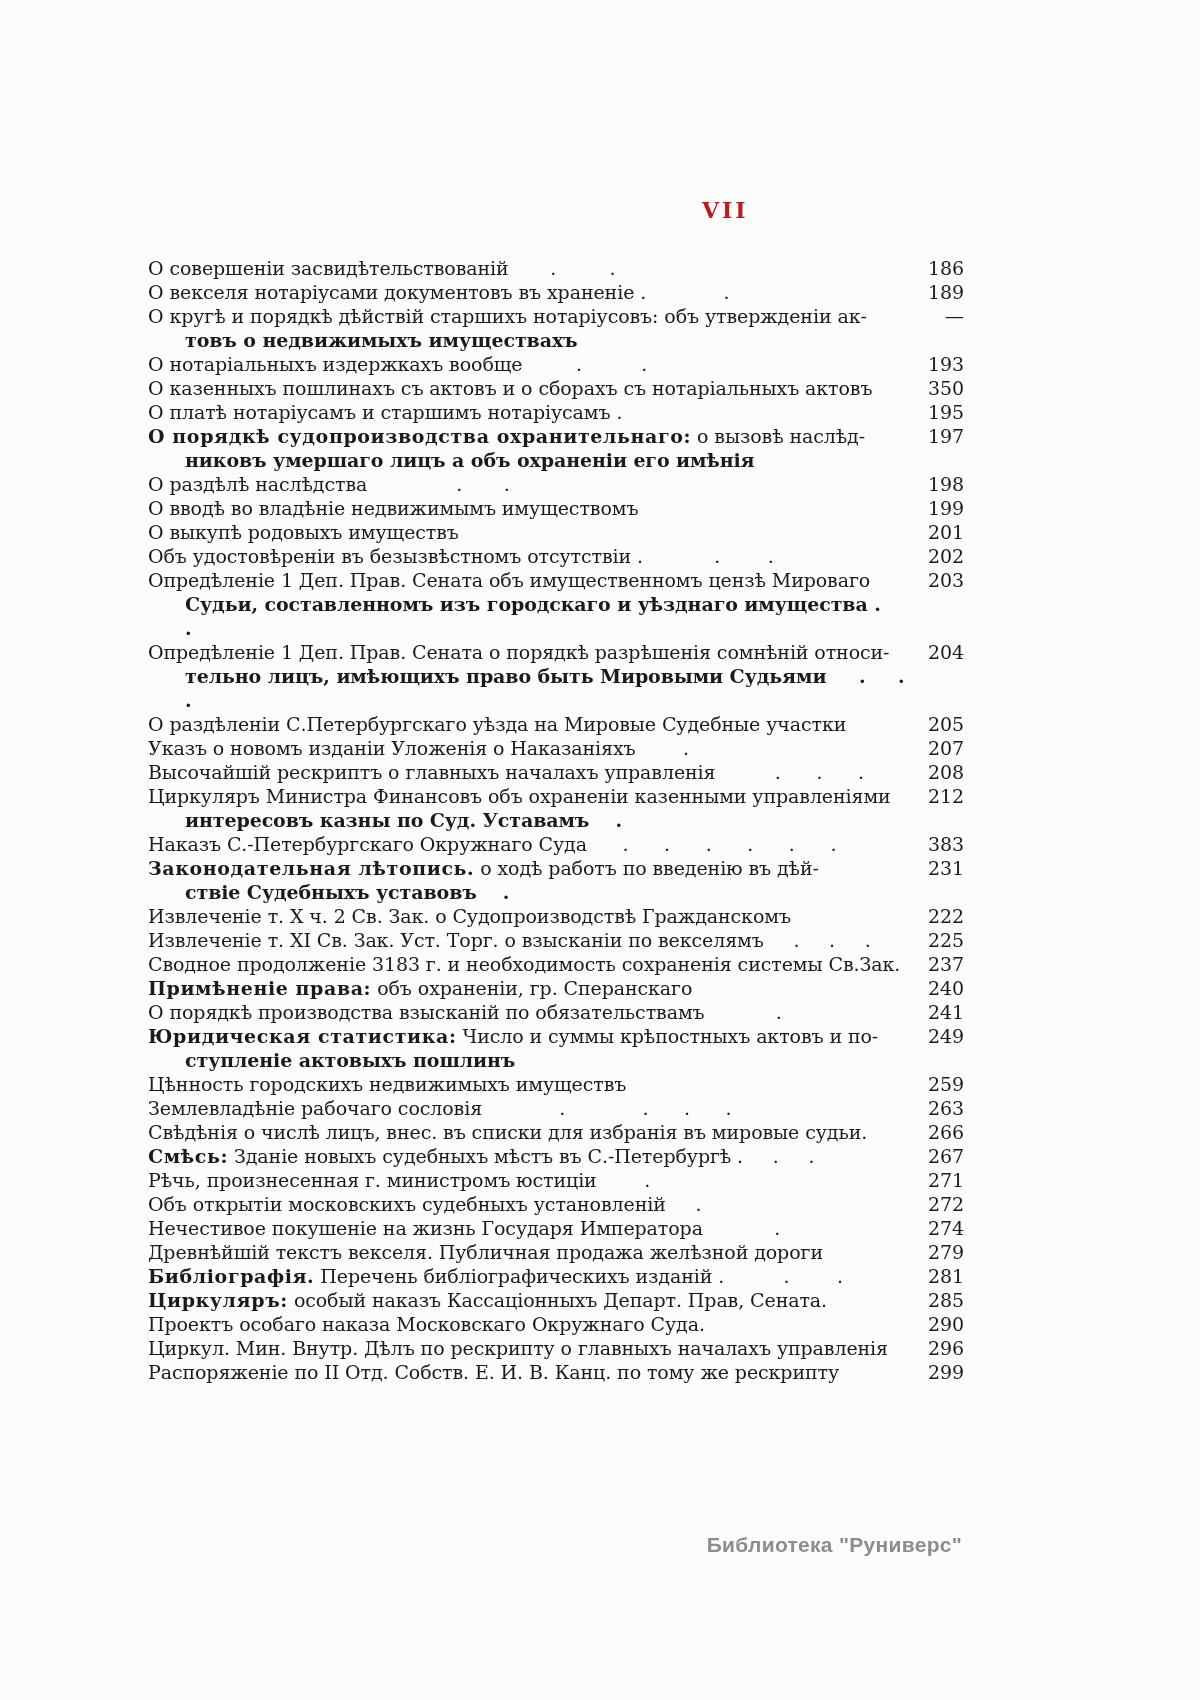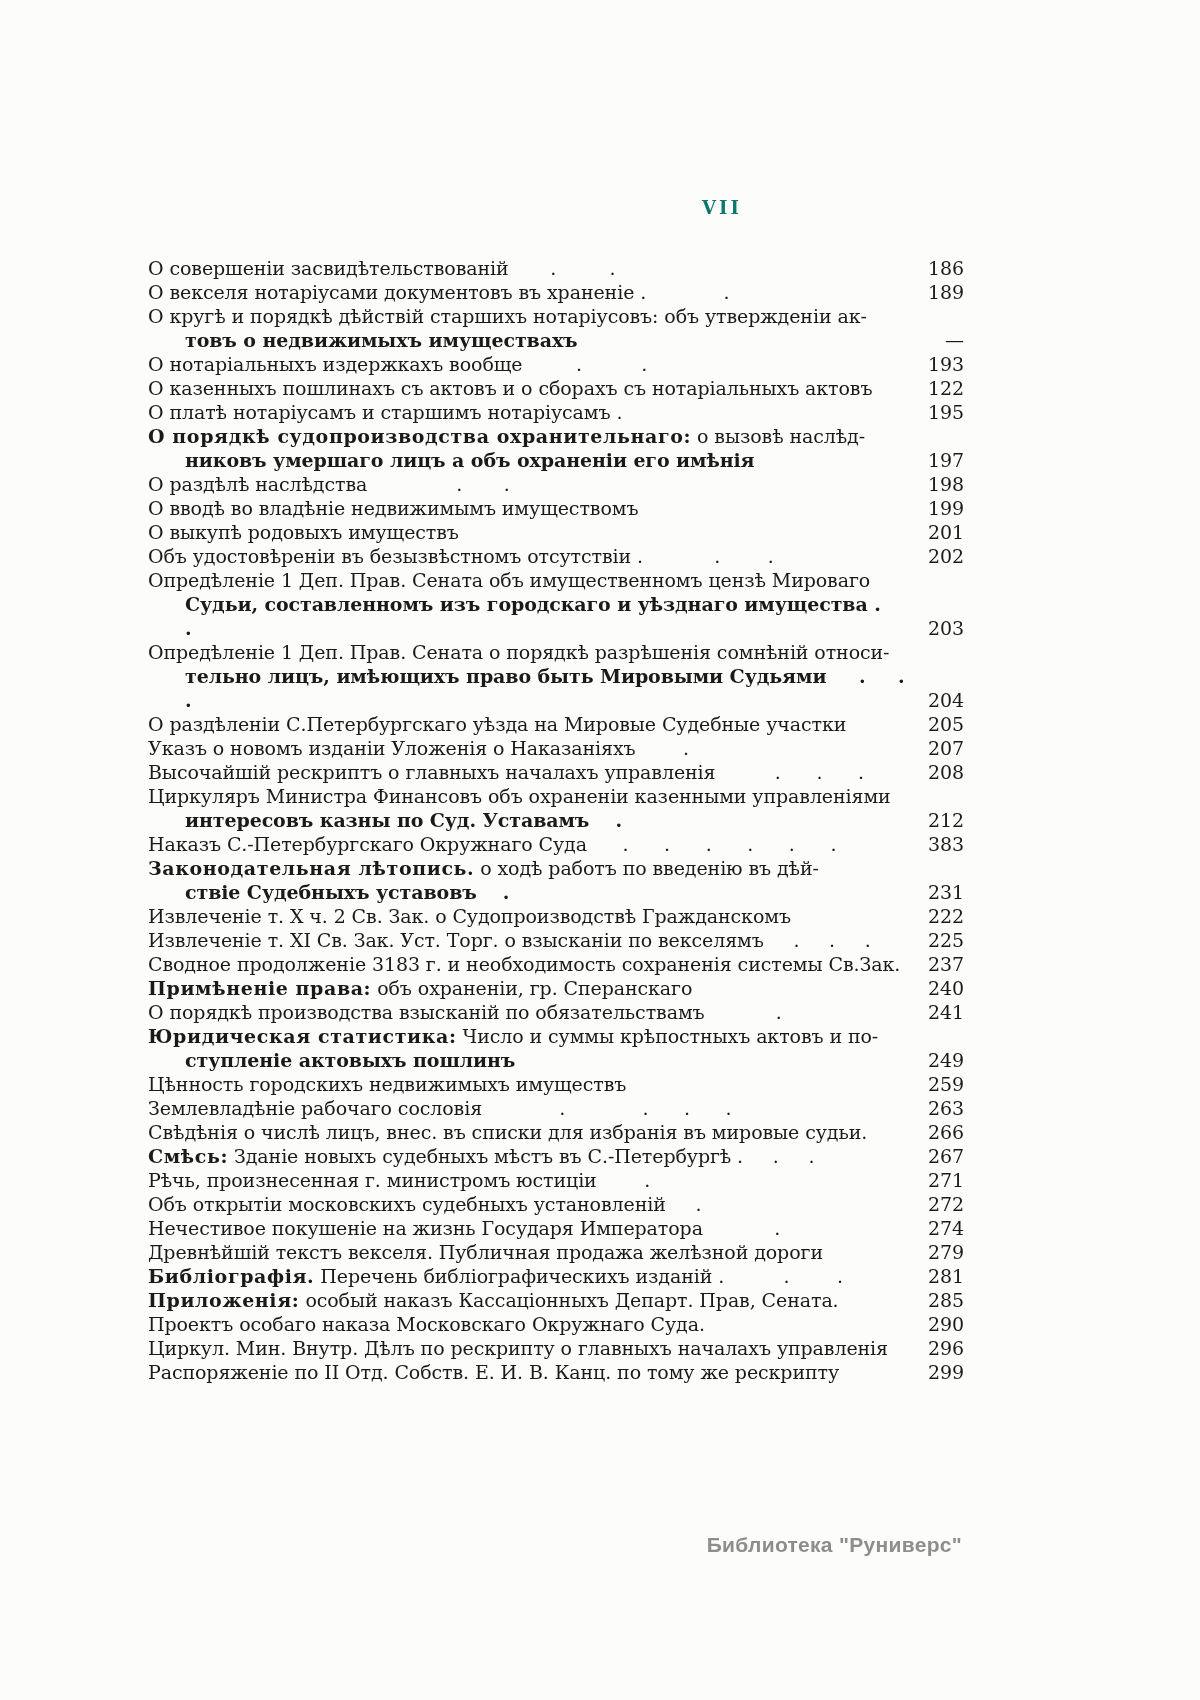--- a/index.html
+++ b/index.html
@@ -12,34 +12,34 @@
     margin: 0 auto;
     background: #fcfcfa;
     font-family: "DejaVu Serif", serif;
     color: #1a1a1a;
     overflow: hidden;
   }
   .header-num {
     position: absolute;
     top: 197px;
     left: 702px;
-    font-size: 18px;
+    font-size: 22px;
     font-weight: bold;
     letter-spacing: 3px;
-    color: #0f766e;
+    color: #b91c1c;
   }
   .toc {
     position: absolute;
     left: 148px;
     top: 256px;
     width: 816px;
   }
   .row {
     display: flex;
-    align-items: flex-end;
+    align-items: flex-start;
     font-size: 19px;
     line-height: 24px;
     letter-spacing: -0.1px;
   }
   .txt {
     flex: 1 1 auto;
     white-space: pre-wrap;
     padding-right: 6px;
   }
   .cont {
@@ -85,21 +85,21 @@
       <div class="row">
         <div class="txt"><span>О кругѣ и порядкѣ дѣйствій старшихъ нотаріусовъ: объ утвержденіи ак-</span><div class="cont">товъ о недвижимыхъ имуществахъ</div></div>
         <div class="pg">—</div>
       </div>
       <div class="row">
         <div class="txt"><span>О нотаріальныхъ издержкахъ вообще         .          .</span></div>
         <div class="pg">193</div>
       </div>
       <div class="row">
         <div class="txt"><span>О казенныхъ пошлинахъ съ актовъ и о сборахъ съ нотаріальныхъ актовъ</span></div>
-        <div class="pg">122</div>
+        <div class="pg">350</div>
       </div>
       <div class="row">
         <div class="txt"><span>О платѣ нотаріусамъ и старшимъ нотаріусамъ .</span></div>
         <div class="pg">195</div>
       </div>
       <div class="row">
         <div class="txt"><span class="b">О порядкѣ судопроизводства охранительнаго:</span><span> о вызовѣ наслѣд-</span><div class="cont">никовъ умершаго лицъ а объ охраненіи его имѣнія</div></div>
         <div class="pg">197</div>
       </div>
       <div class="row">
@@ -204,21 +204,21 @@
       </div>
       <div class="row">
         <div class="txt"><span>Древнѣйшій текстъ векселя. Публичная продажа желѣзной дороги</span></div>
         <div class="pg">279</div>
       </div>
       <div class="row">
         <div class="txt"><span class="b">Библіографія.</span><span> Перечень библіографическихъ изданій .          .        .</span></div>
         <div class="pg">281</div>
       </div>
       <div class="row">
-        <div class="txt"><span class="b">Приложенія:</span><span> особый наказъ Кассаціонныхъ Департ. Прав, Сената.</span></div>
+        <div class="txt"><span class="b">Циркуляръ:</span><span> особый наказъ Кассаціонныхъ Департ. Прав, Сената.</span></div>
         <div class="pg">285</div>
       </div>
       <div class="row">
         <div class="txt"><span>Проектъ особаго наказа Московскаго Окружнаго Суда.</span></div>
         <div class="pg">290</div>
       </div>
       <div class="row">
         <div class="txt"><span>Циркул. Мин. Внутр. Дѣлъ по рескрипту о главныхъ началахъ управленія</span></div>
         <div class="pg">296</div>
       </div>

